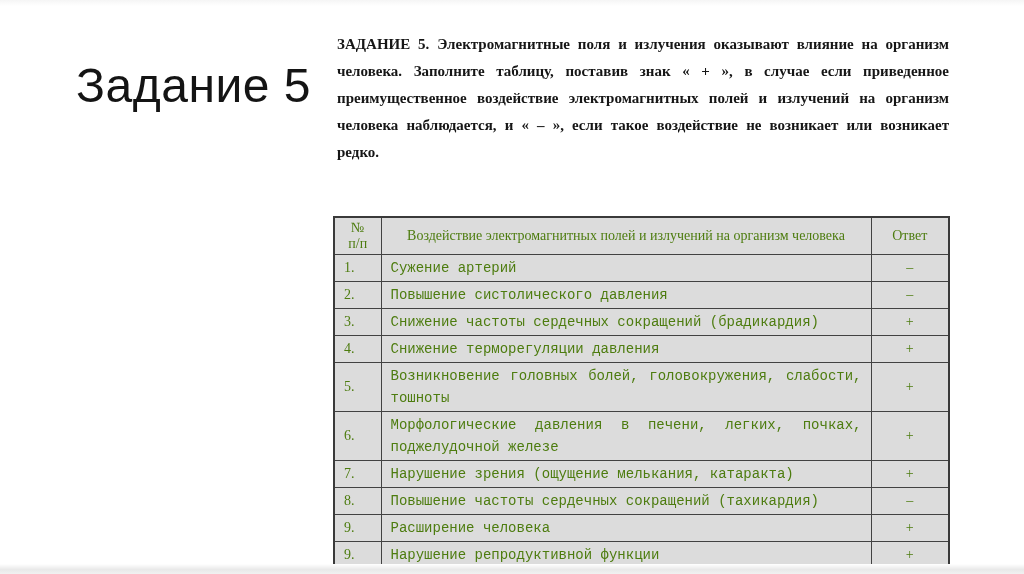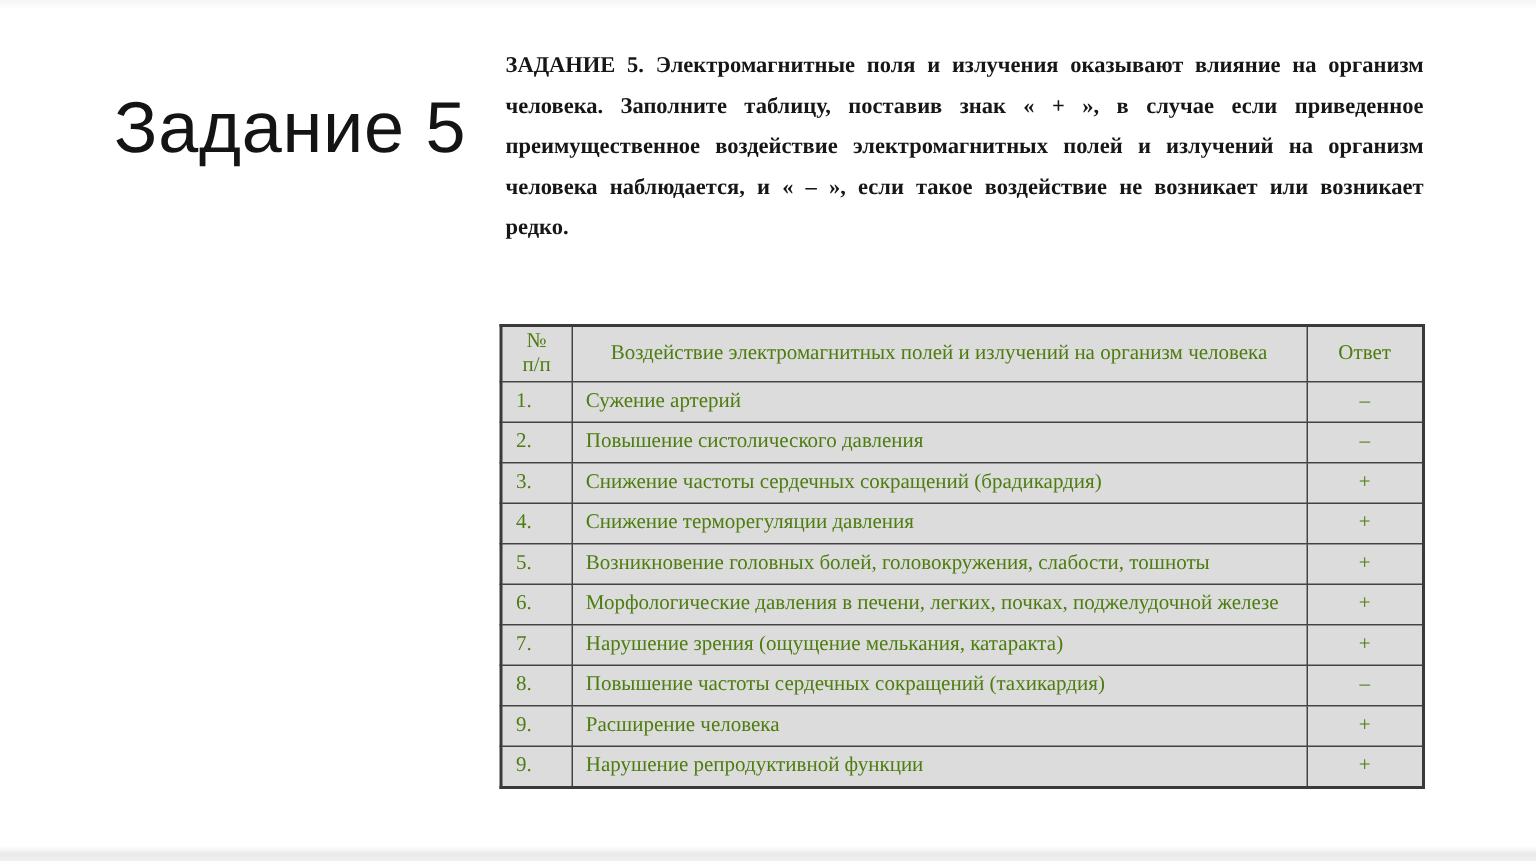--- a/index.html
+++ b/index.html
@@ -60,21 +60,21 @@
     border: 1.6px solid #424242;
     padding: 2px 9px;
     height: 27px;
     vertical-align: middle;
     font-weight: normal;
     background: #dcdcdc;
   }
   table.effects { border: 2px solid #3a3a3a; }
   th.h-num, th.h-effect, th.h-answer { text-align: center; }
   td.c-num { text-align: left; padding-left: 8px; }
-  td.c-effect { text-align: justify; line-height: 22px; }
+  td.c-effect { text-align: justify; line-height: 22px; font-family: Liberation Mono, monospace; }
   td.c-answer { text-align: center; background: #fdfdfd; }
   col.num { width: 47px; }
   col.effect { width: 490px; }
   col.answer { width: 78px; }
 </style>
 </head>
 <body>
 
 <div class="slide">
   <div class="edge-top"></div>

